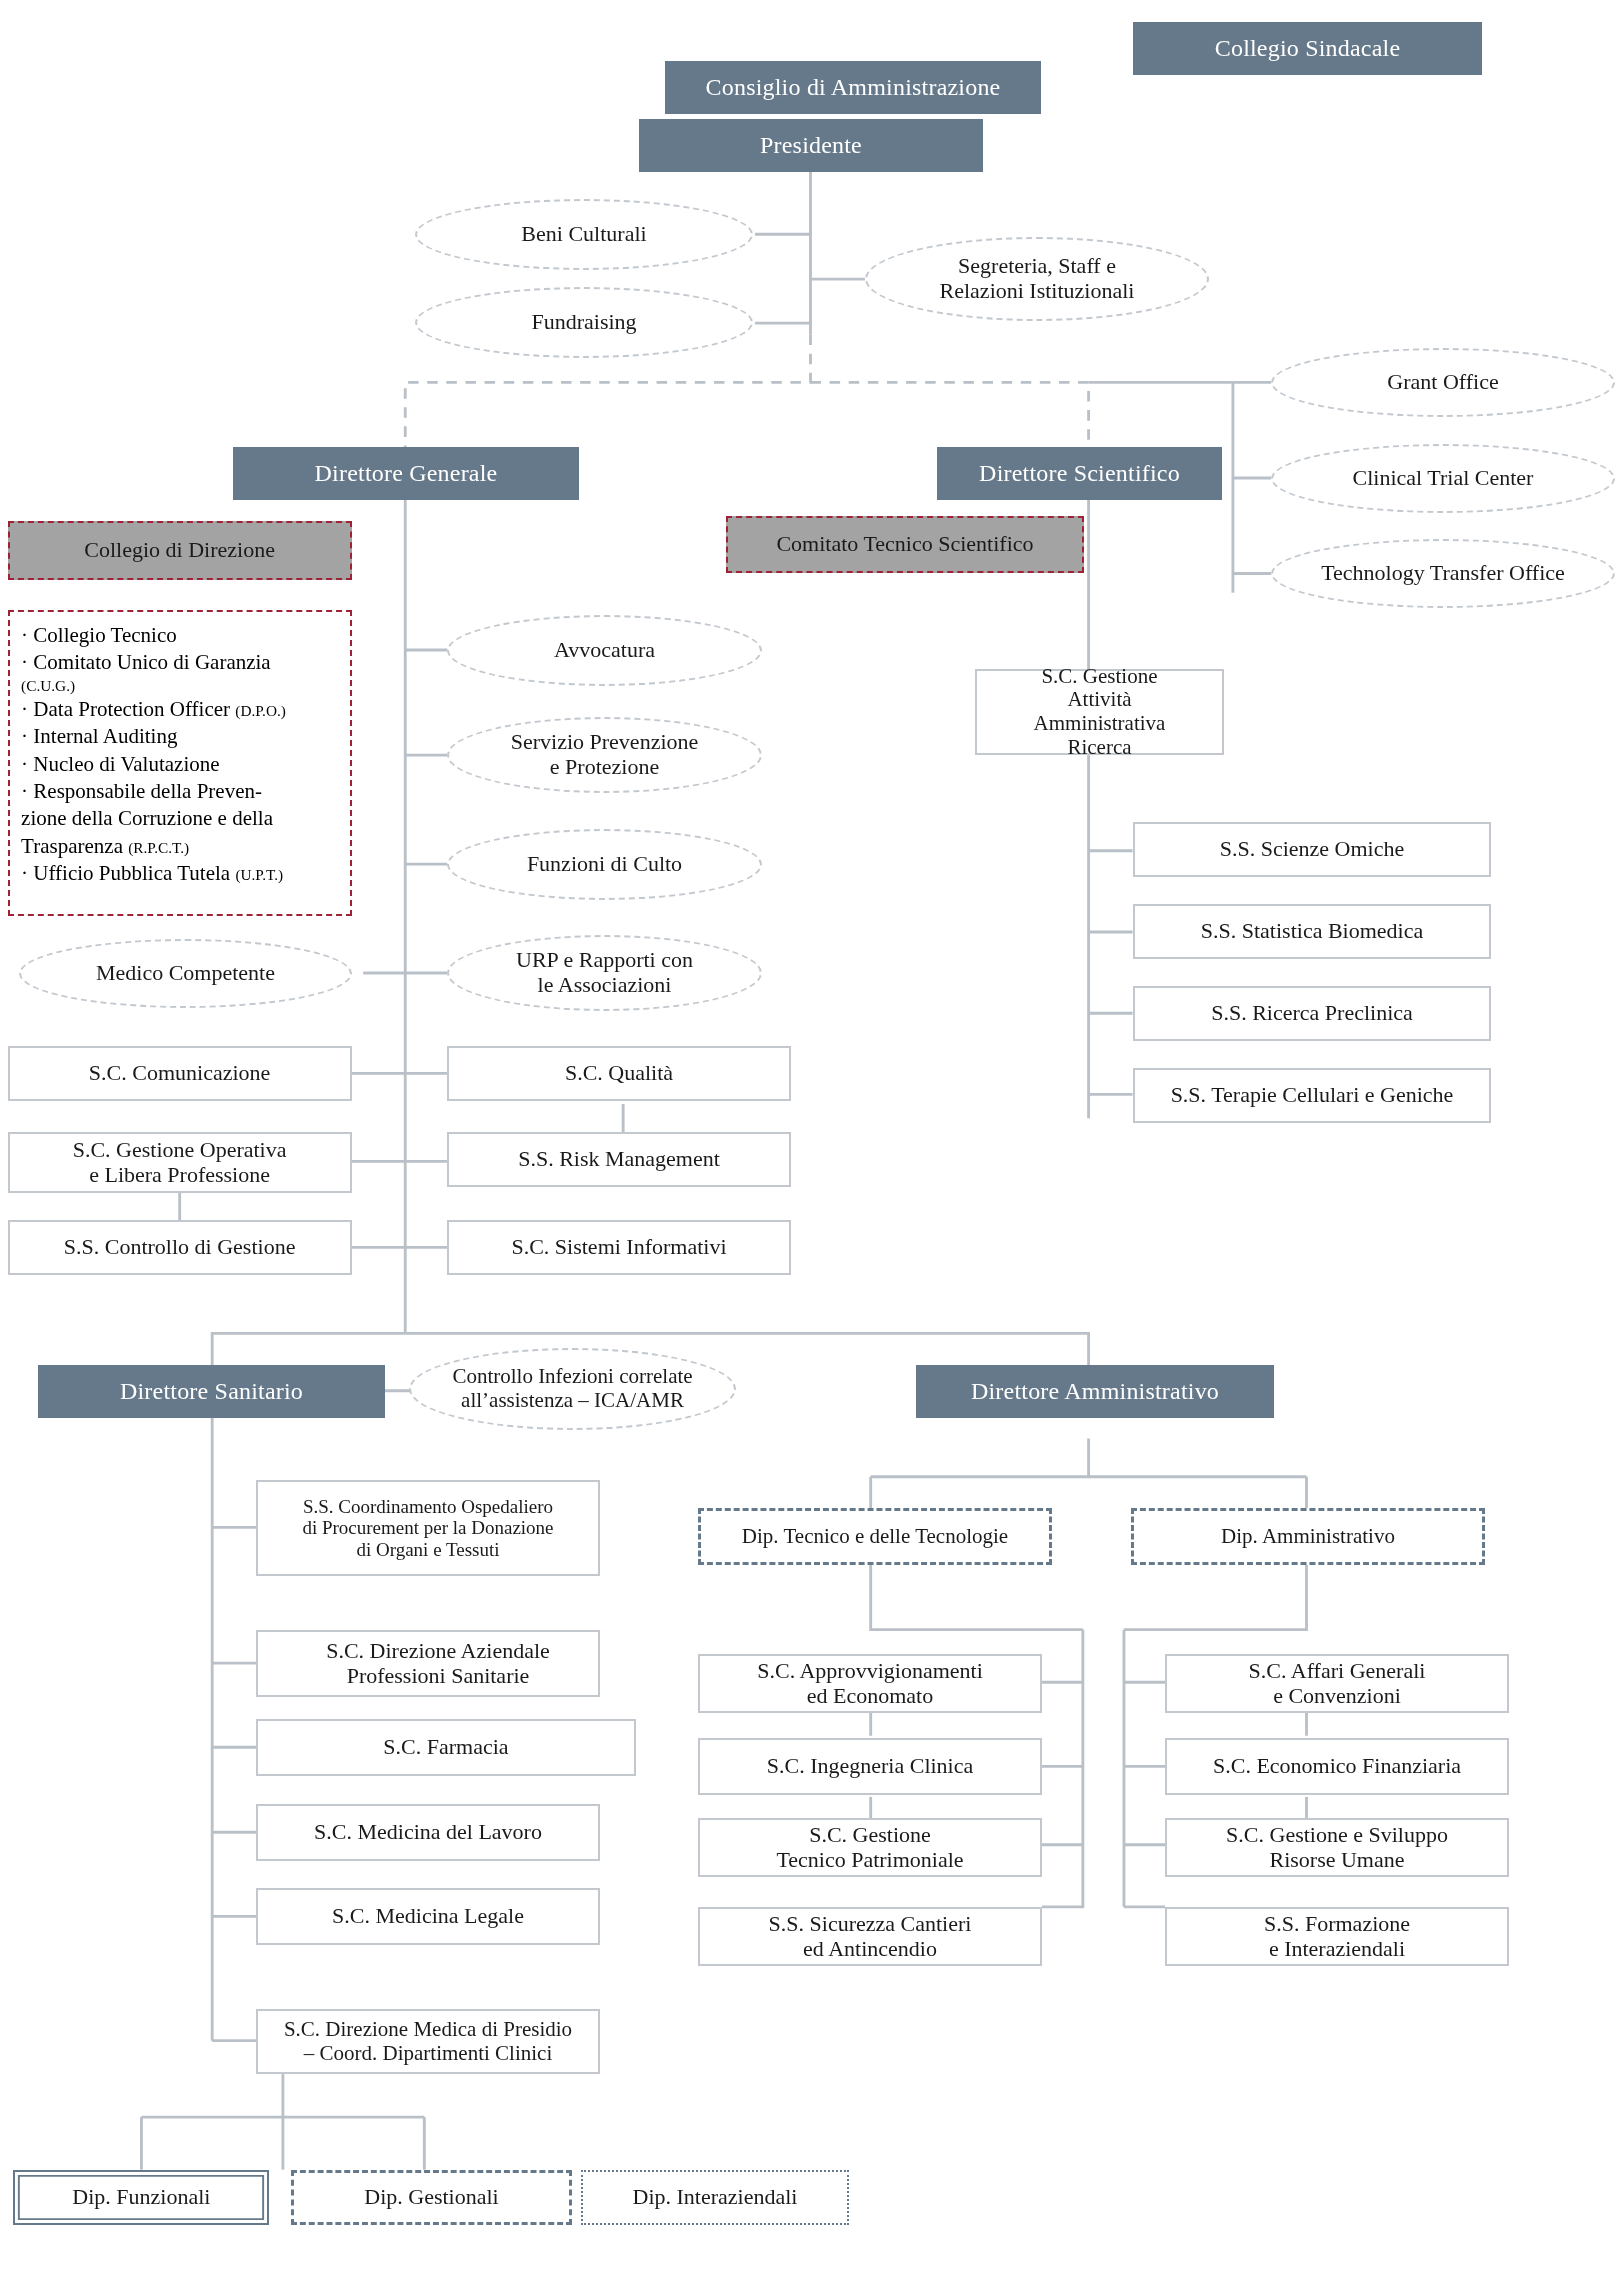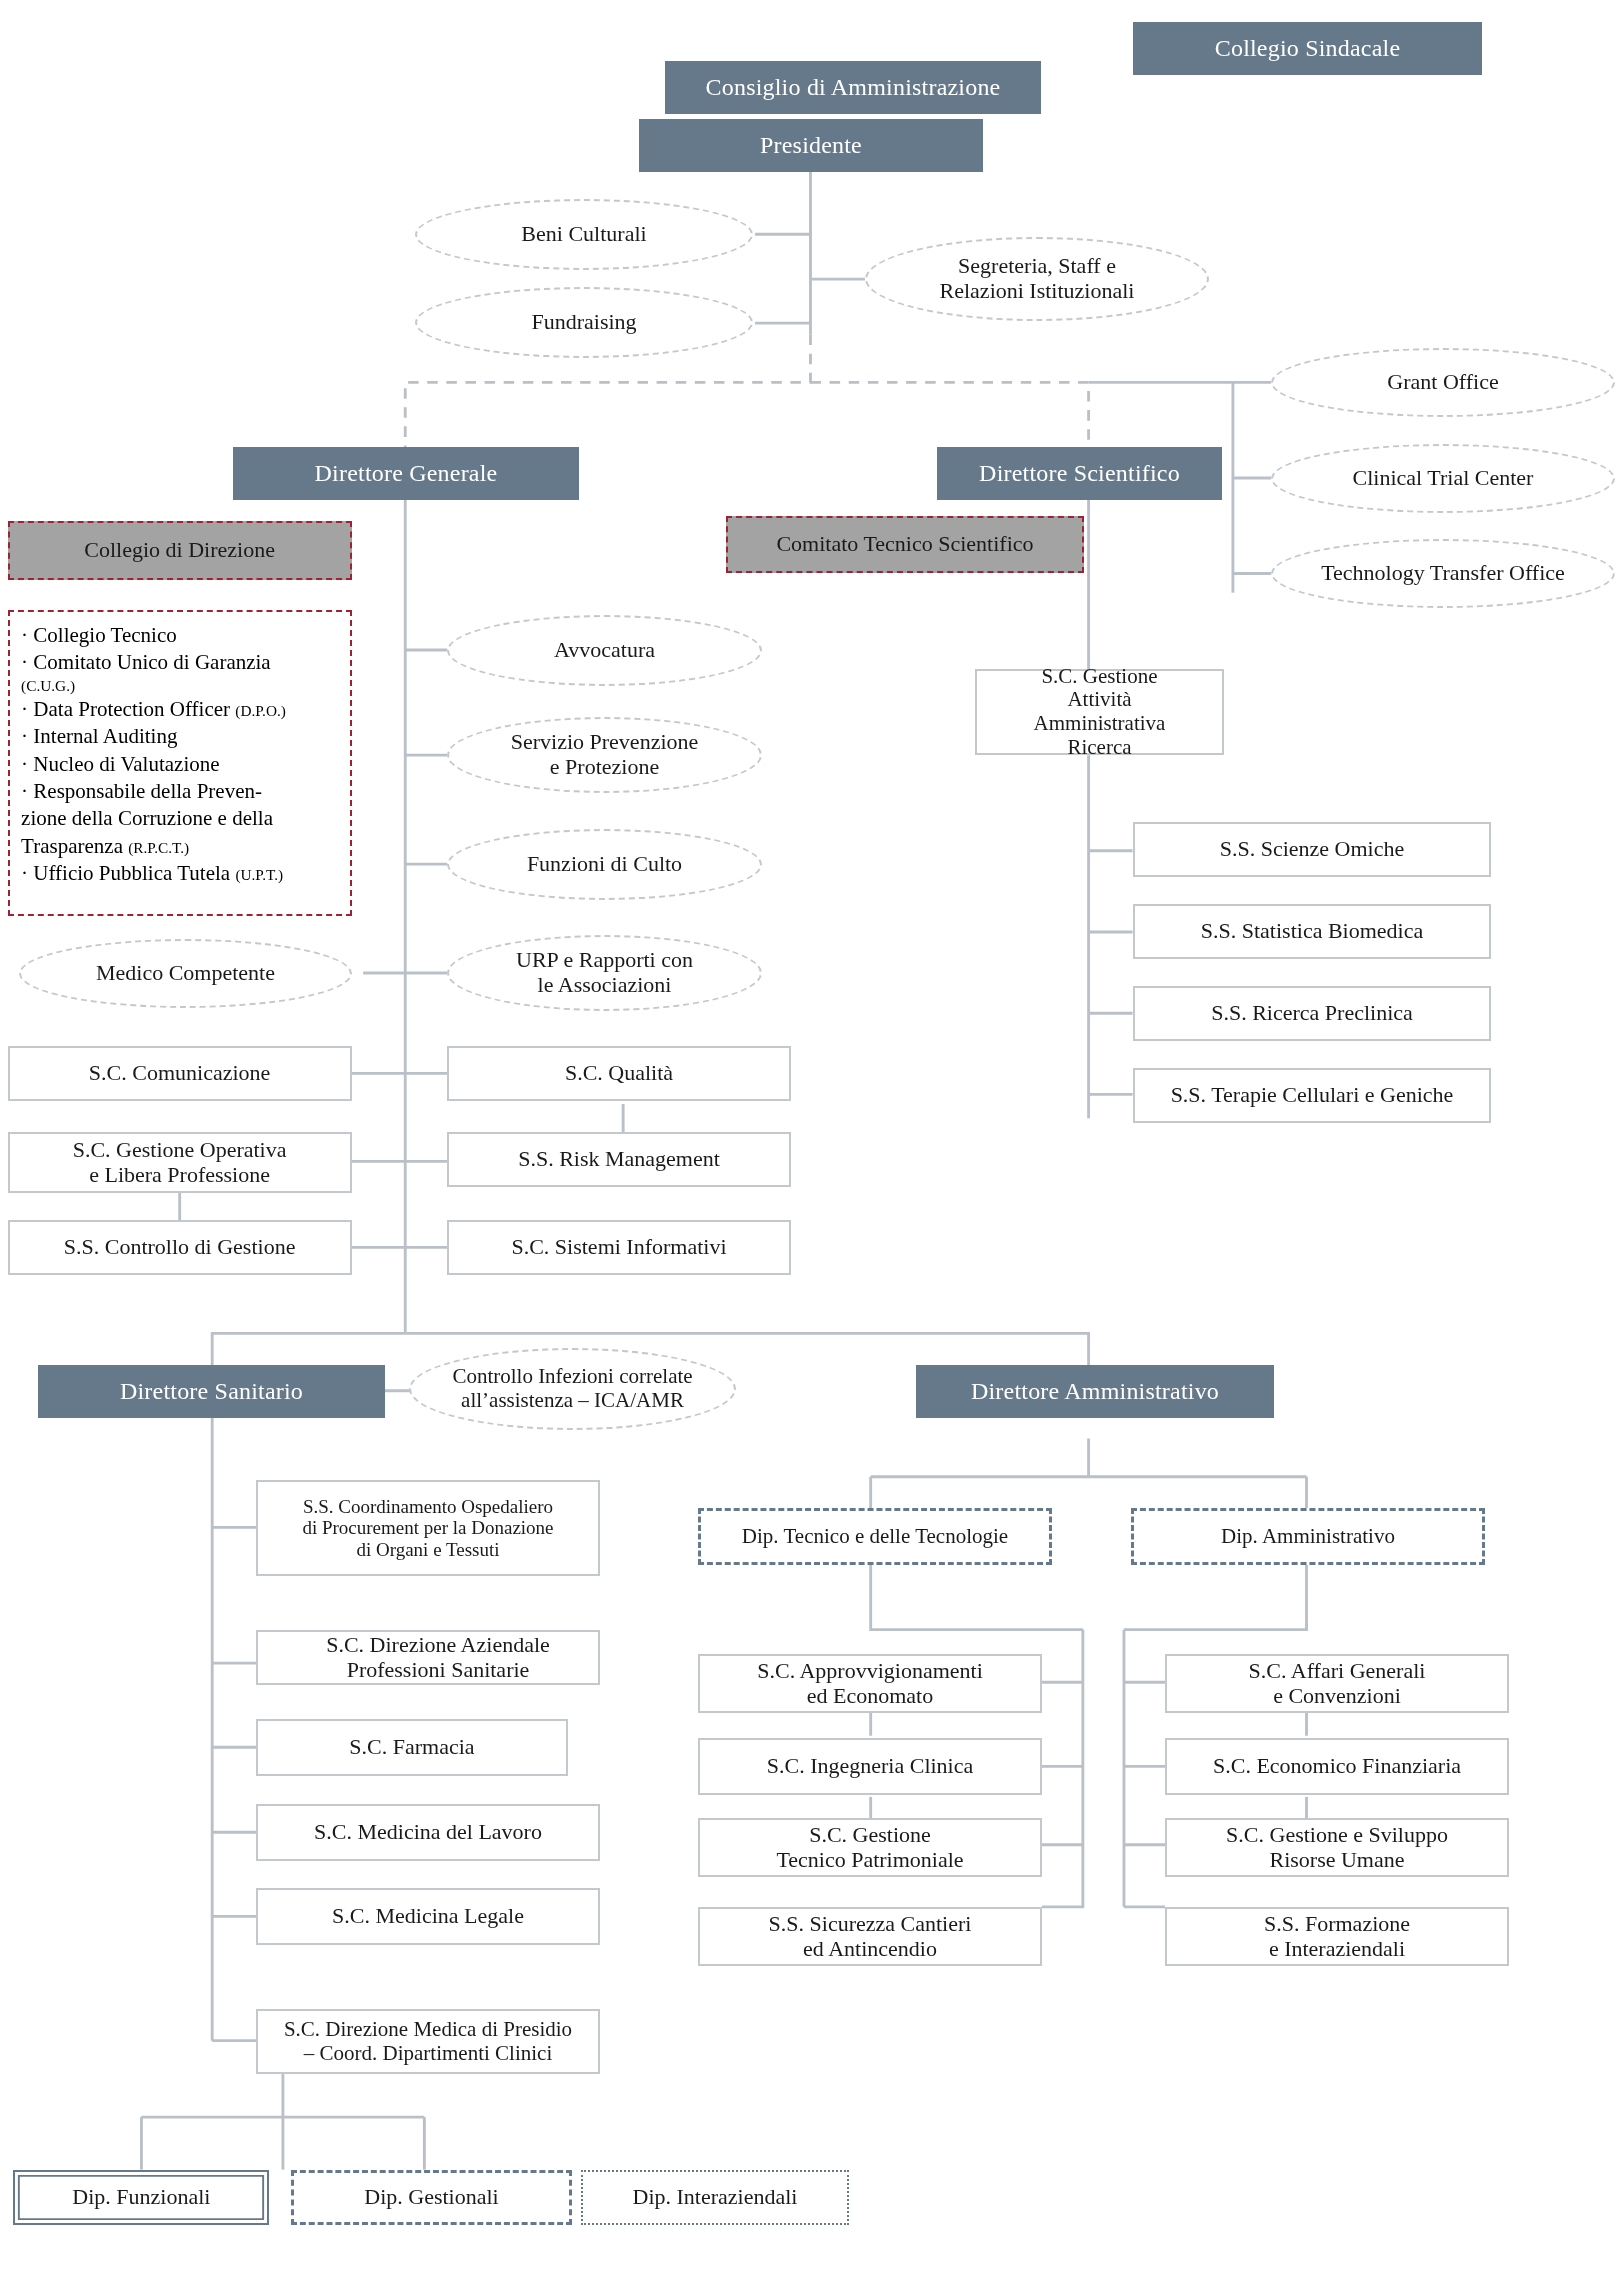--- a/index.html
+++ b/index.html
@@ -353,26 +353,26 @@
   <div class="node exec" style="left:916px; top:1365px; width:358px; height:53px;">
     <span class="lbl">Direttore Amministrativo</span>
   </div>
 
   <div class="node box" style="left:256px; top:1480px; width:344px; height:96px; white-space:pre-line; font-size:19px;font-family:Liberation Serif, serif;">
     <span class="lbl">S.S. Coordinamento Ospedaliero
 di Procurement per la Donazione
 di Organi e Tessuti</span>
   </div>
 
-  <div class="node box" style="left:256px; top:1630px; width:344px; height:55px; white-space:pre-line;padding-left:20px;">
+  <div class="node box" style="left:256px; top:1630px; width:344px; height:67px; white-space:pre-line;padding-left:20px;">
     <span class="lbl">S.C. Direzione Aziendale
 Professioni Sanitarie</span>
   </div>
 
-  <div class="node box" style="left:256px; top:1719px; width:312px; height:57px;">
+  <div class="node box" style="left:256px; top:1719px; width:380px; height:57px;">
     <span class="lbl">S.C. Farmacia</span>
   </div>
 
   <div class="node box" style="left:256px; top:1804px; width:344px; height:57px;">
     <span class="lbl">S.C. Medicina del Lavoro</span>
   </div>
 
   <div class="node box" style="left:256px; top:1888px; width:344px; height:57px;">
     <span class="lbl">S.C. Medicina Legale</span>
   </div>

